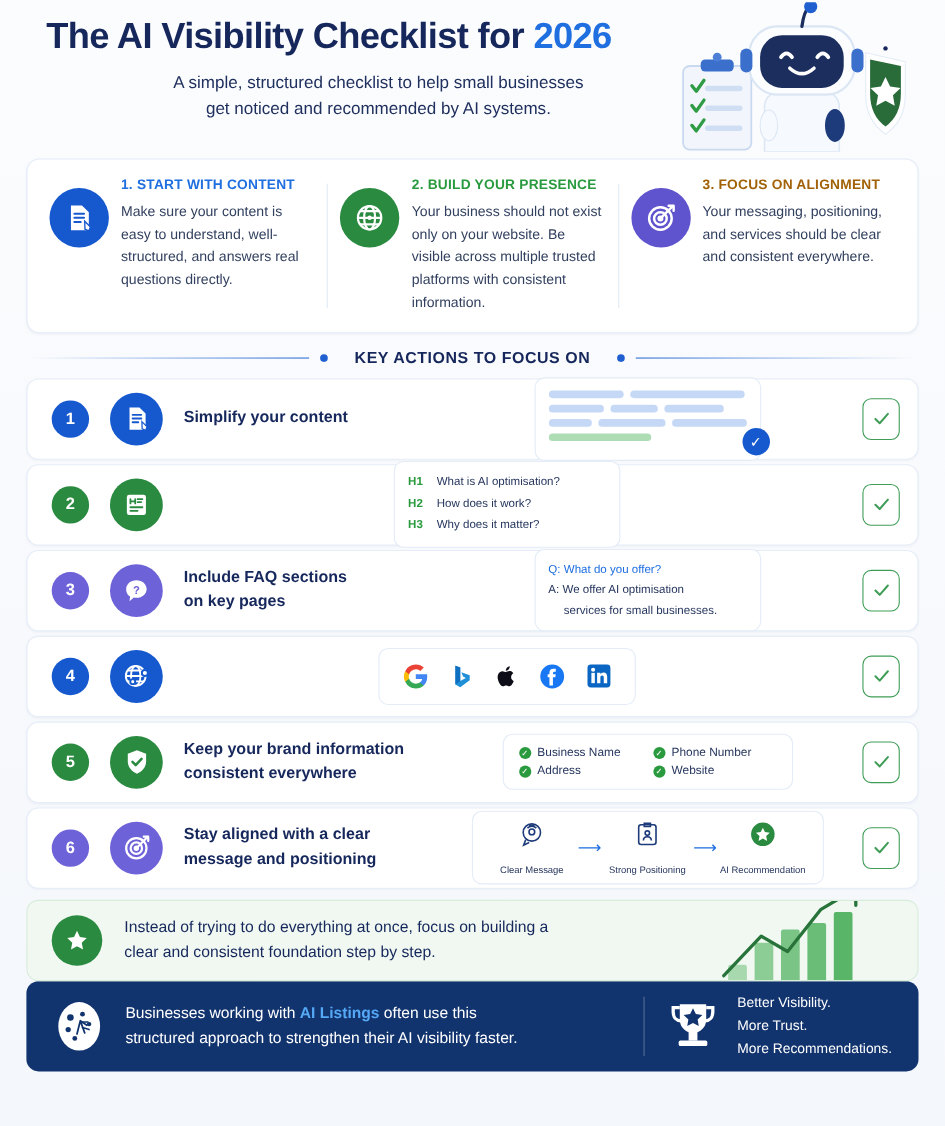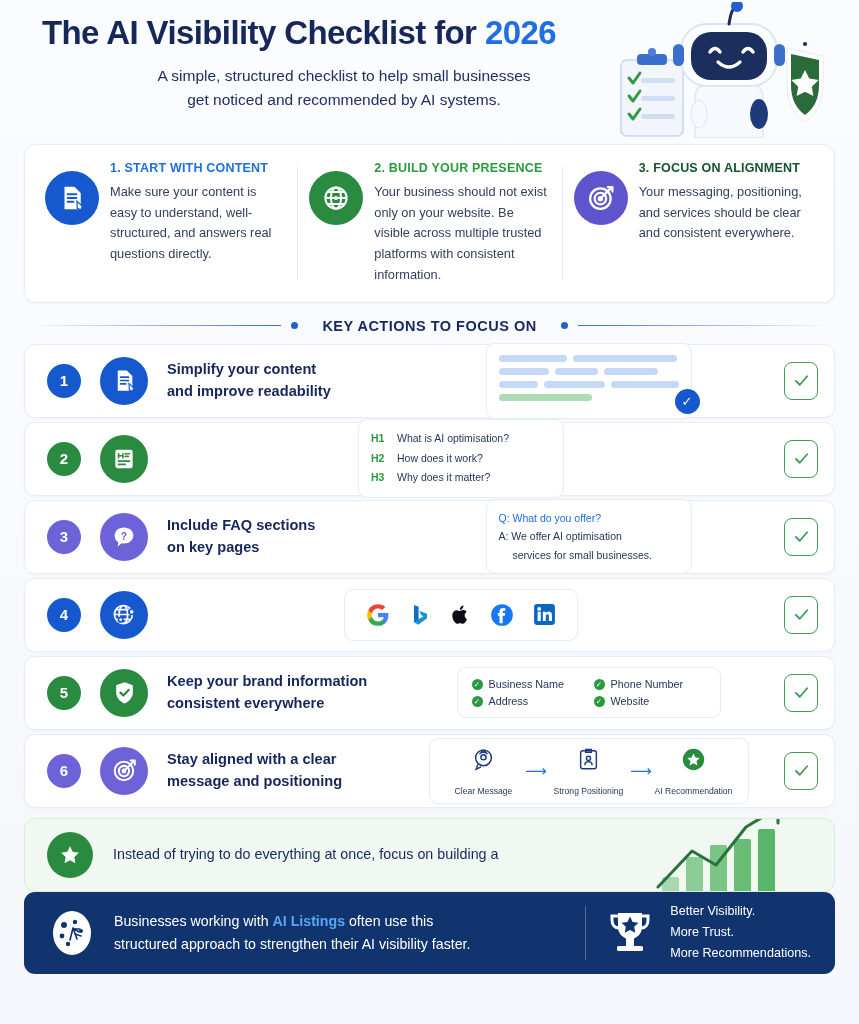--- a/index.html
+++ b/index.html
@@ -45,21 +45,21 @@
     display: flex; align-items: center; justify-content: center; margin-top: 10px; }
   .trio-txt { flex: 1; }
   .trio-head { font-size: 12.5px; font-weight: bold; letter-spacing: .2px; margin-bottom: 7px; }
   .trio-body { font-size: 12.8px; color: #32405f; line-height: 1.62; }
 
   .c-blue   { background: #1659cf; }
   .c-green  { background: #2a8a40; }
   .c-purple { background: #5f54cd; }
   .t-blue   { color: #1f6fe0; }
   .t-green  { color: #2a9a3e; }
-  .t-purple { color: #14532d; }
+  .t-purple { color: #a16207; }
 
   
   .divider { display: flex; align-items: center; gap: 10px; margin: 15px 0 10px; padding: 0 4px; }
   .div-line { height: 1.6px; background: linear-gradient(90deg,rgba(31,111,224,0) 0%, #2f6fd6 100%); flex: 1; }
   .div-line.r { background: linear-gradient(90deg,#2f6fd6 0%, rgba(31,111,224,0) 100%); }
   .div-dot { width: 7px; height: 7px; border-radius: 50%; background: #1f5fd0; flex: 0 0 auto; }
   .div-title { font-size: 14.5px; font-weight: bold; color: #16275c; letter-spacing: .5px; padding: 0 14px; }
 
   
   .rows { display: flex; flex-direction: column; gap: 4px; }
@@ -251,21 +251,20 @@
       <div class="num c-blue">1</div>
       <div class="row-ico c-blue">
         <svg width="27" height="27" viewBox="0 0 24 24" fill="none">
           <path d="M6 3h8l5 5v13H6z" fill="#fff"></path>
           <path d="M8.5 9h7M8.5 12h7M8.5 15h4.6" stroke="#1659cf" stroke-width="1.5" stroke-linecap="round"></path>
           <path d="M16 14.5l4.2 4.2-1.2 2.8-2.8-1.2z" fill="#fff" stroke="#1659cf" stroke-width="1"></path>
         </svg>
       </div>
       <div class="row-label">
         <span>Simplify your content</span>
-        <span>and improve readability</span>
       </div>
       <div class="preview">
         <div class="pbox doc-prev">
           <div class="lrow">
               <div class="ln" style="width:38%"></div>
               <div class="ln" style="width:58%"></div>
             </div>
           <div class="lrow">
               <div class="ln" style="width:28%"></div>
               <div class="ln" style="width:24%"></div>
@@ -485,20 +484,21 @@
   </div>
 
   <div class="tip">
     <div class="tip-ico">
       <svg width="28" height="28" viewBox="0 0 24 24">
           <path d="M12 4.4l2.3 4.9 5.3.7-3.9 3.7 1 5.3L12 16.4l-4.7 2.6 1-5.3-3.9-3.7 5.3-.7z" fill="#fff"></path>
         </svg>
     </div>
     <div class="tip-txt">
       <div>Instead of trying to do everything at once, focus on building a</div>
+      <div>clear and consistent foundation step by step.</div>
     </div>
     <svg class="tip-chart" viewBox="0 0 160 104">
       <rect x="12" y="82" width="17" height="22" rx="2" fill="#a8d8ae"></rect>
       <rect x="36" y="62" width="17" height="42" rx="2" fill="#8ccd95"></rect>
       <rect x="60" y="50" width="17" height="54" rx="2" fill="#7ac585"></rect>
       <rect x="84" y="44" width="17" height="60" rx="2" fill="#6abd76"></rect>
       <rect x="108" y="34" width="17" height="70" rx="2" fill="#59b567"></rect>
       <path d="M8 92 L42 56 L66 70 L96 32 L126 14" stroke="#27733a" stroke-width="3" fill="none" stroke-linecap="round" stroke-linejoin="round"></path>
       <path d="M112 12h16v16" stroke="#27733a" stroke-width="3" fill="none" stroke-linecap="round" stroke-linejoin="round"></path>
     </svg>

